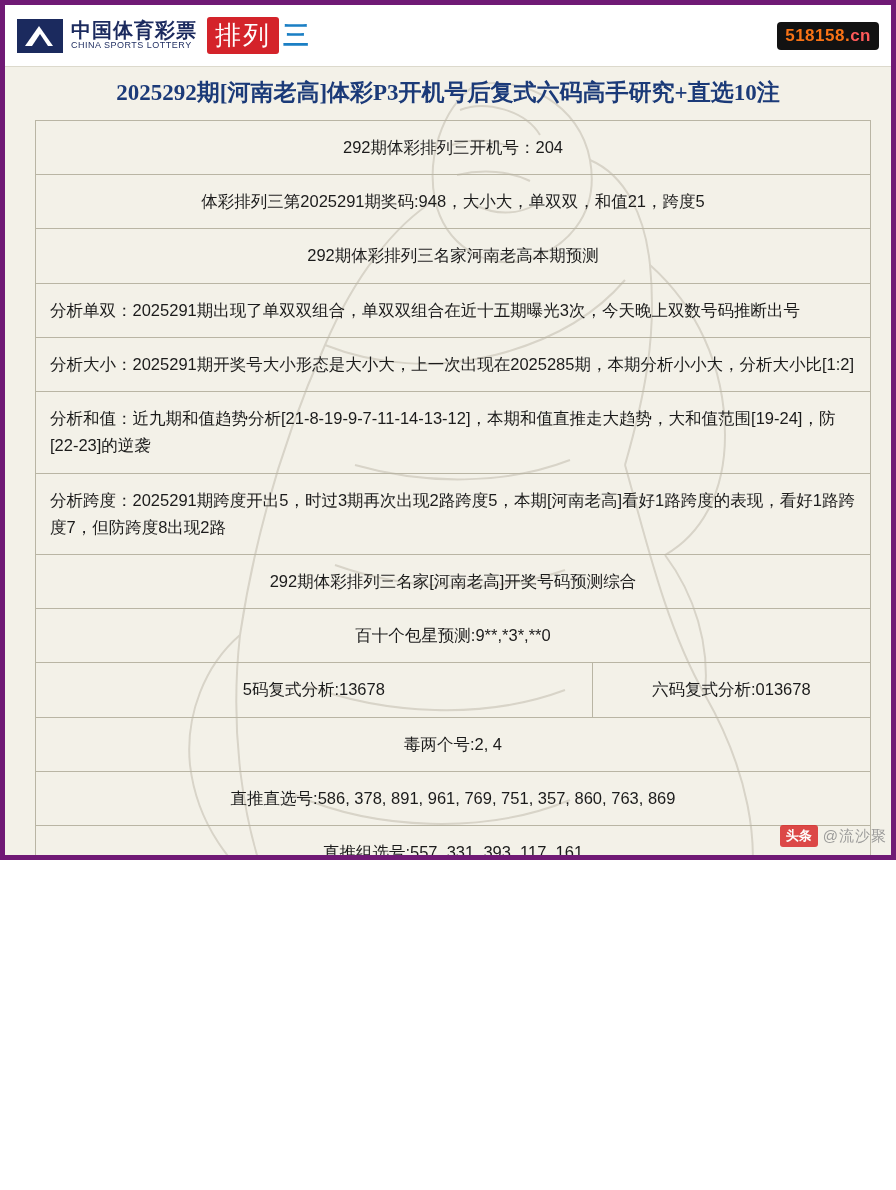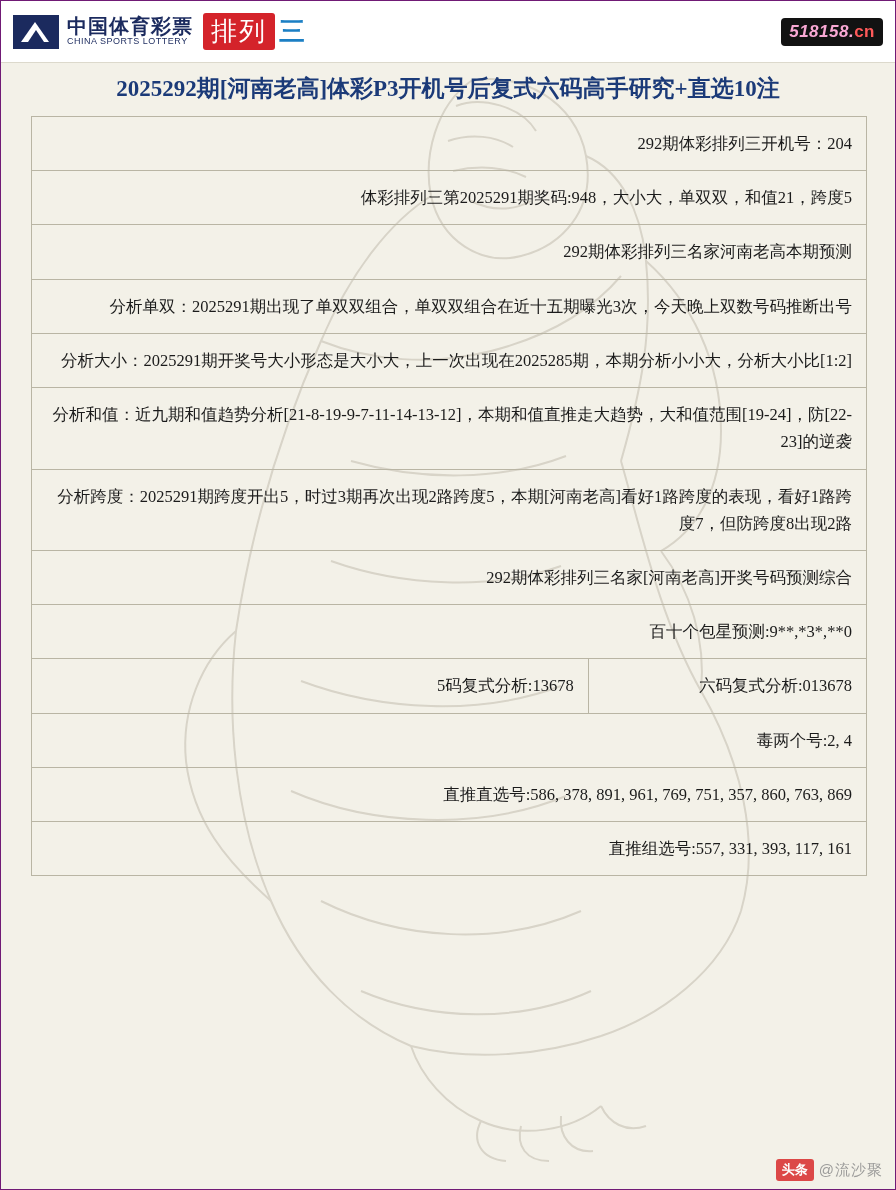--- a/index.html
+++ b/index.html
@@ -7,23 +7,23 @@
     margin: 0;
     padding: 0;
     width: 896px;
     height: 1190px;
     font-family: "Liberation Sans", sans-serif;
     background: #ffffff;
   }
   .page {
     position: relative;
     width: 896px;
-    height: 1190px;
+    height: 860px;
     background: #f3f1e8;
-    border: 1px solid #701a75;
+    border: 5px solid #701a75;
     overflow: hidden;
   }
 
   
   .bg-art {
     position: absolute;
     left: 0; top: 60px;
     width: 896px; height: 1130px;
     opacity: 0.55;
     pointer-events: none;
@@ -79,21 +79,21 @@
   }
   .site-tag {
     margin-left: auto;
     background: #121212;
     padding: 4px 8px;
     border-radius: 4px;
     font-size: 17px;
     font-weight: bold;
     letter-spacing: 0.5px;
   }
-  .site-tag .s-num { color: #f9a8d4; font-style: italic; }
+  .site-tag .s-num { color: #f97316; }
   .site-tag .s-cn  { color: #ff5a5a; }
 
   
   .title-bar {
     position: relative;
     z-index: 5;
     text-align: center;
     font-size: 23px;
     font-weight: bold;
     color: #1b3a78;
@@ -111,24 +111,23 @@
     width: 836px;
     border-collapse: collapse;
     table-layout: fixed;
     background: transparent;
   }
   table.pred td {
     border: 1px solid #b9b5a4;
     padding: 13px 14px;
     font-size: 16.5px;
     color: #1b1b1b;
-    font-family: Liberation Serif, serif;
+    font-family: Liberation Sans, sans-serif;
     line-height: 1.65;
     vertical-align: middle;
-    text-align: right;
   }
   td.c { text-align: center; }
   td.l { text-align: left; }
 
   
   .footer {
     position: absolute;
     left: 0; bottom: 0;
     width: 896px;
     height: 38px;

